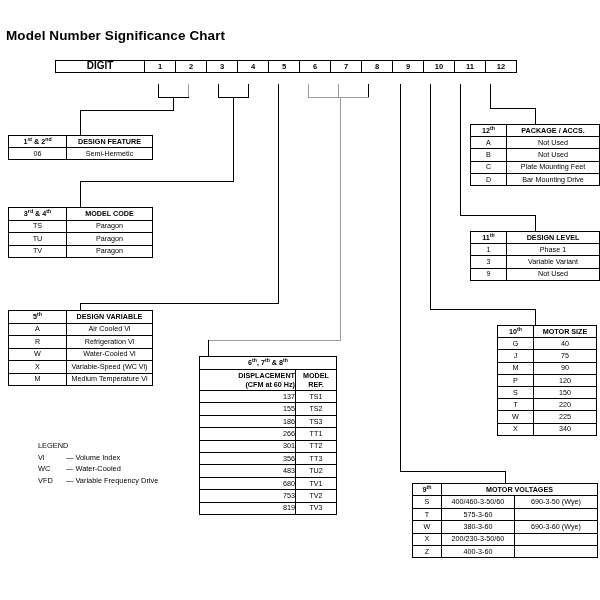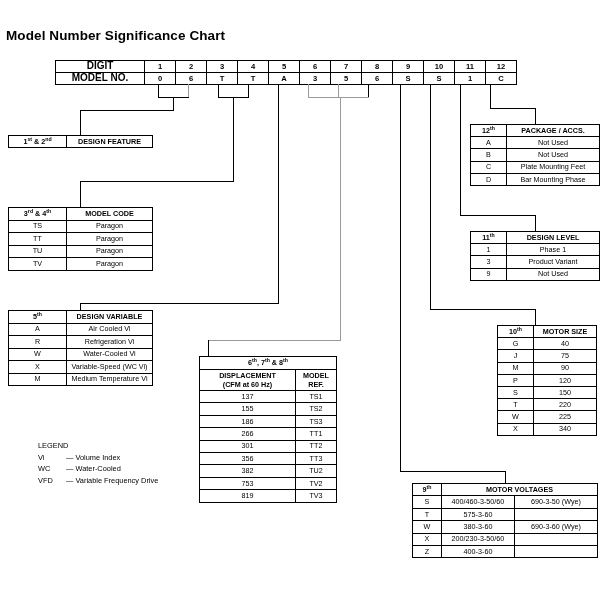--- a/index.html
+++ b/index.html
@@ -57,21 +57,21 @@
   #design-variable td.c0{width:57px;}
   #design-variable td.c1{width:85px;}
 
   
   .legend{position:absolute;left:38px;top:440px;font-size:7.4px;line-height:11.5px;}
   .legend .lg-key{display:inline-block;width:28px;}
 
   
   #displacement{left:199px;top:356px;}
   #displacement td{height:11.4px;}
-  #displacement td.c0{width:95px;}
+  #displacement td.c0{width:95px;text-align:right;}
   #displacement td.c1{width:40px;}
   #displacement td.span{height:12px;}
   #displacement td.two{height:20px;line-height:9px;}
 
   
   #package{left:470px;top:124px;}
   #package td{height:11.2px;}
   #package td.c0{width:35px;}
   #package td.c1{width:92px;margin-top:8px;}
 
@@ -114,35 +114,20 @@
       <td class="cell">4</td>
       <td class="cell">5</td>
       <td class="cell">6</td>
       <td class="cell">7</td>
       <td class="cell">8</td>
       <td class="cell">9</td>
       <td class="cell">10</td>
       <td class="cell">11</td>
       <td class="cell">12</td>
     </tr>
-    <tr>
-      <td class="lbl">MODEL NO.</td>
-      <td class="cell">0</td>
-      <td class="cell">6</td>
-      <td class="cell">T</td>
-      <td class="cell">T</td>
-      <td class="cell">A</td>
-      <td class="cell">3</td>
-      <td class="cell">5</td>
-      <td class="cell">6</td>
-      <td class="cell">S</td>
-      <td class="cell">S</td>
-      <td class="cell">1</td>
-      <td class="cell">C</td>
-    </tr>
   </tbody>
     </table>
 
   <div class="ln lnv" style="left:158px;top:84px;height:14px;"></div>
   <div class="ln lnv lng" style="left:188px;top:84px;height:14px;"></div>
   <div class="ln lnh" style="left:158px;top:97px;width:31px;"></div>
   <div class="ln lnv" style="left:173px;top:97px;height:14px;"></div>
   <div class="ln lnh" style="left:80px;top:110px;width:94px;"></div>
   <div class="ln lnv" style="left:80px;top:110px;height:25px;"></div>
 
@@ -180,35 +165,35 @@
   <div class="ln lnv" style="left:490px;top:84px;height:25px;"></div>
   <div class="ln lnh" style="left:490px;top:108px;width:46px;"></div>
   <div class="ln lnv" style="left:535px;top:108px;height:16px;"></div>
 
   <table class="tbl" id="design-feature">
     <tbody>
         <tr class="hdrow">
       <td class="c0">1<sup>st</sup> &amp; 2<sup>nd</sup></td>
       <td class="c1">DESIGN FEATURE</td>
     </tr>
+    <tr>
+      <td class="c0">06</td>
+      <td class="c1">Semi-Hermetic</td>
+    </tr>
   </tbody>
     </table>
 
   <table class="tbl" id="model-code">
     <tbody>
         <tr class="hdrow">
       <td class="c0">3<sup>rd</sup> &amp; 4<sup>th</sup></td>
       <td class="c1">MODEL CODE</td>
     </tr>
     <tr>
       <td class="c0">TS</td>
-      <td class="c1">Paragon</td>
-    </tr>
-    <tr>
-      <td class="c0">TT</td>
       <td class="c1">Paragon</td>
     </tr>
     <tr>
       <td class="c0">TU</td>
       <td class="c1">Paragon</td>
     </tr>
     <tr>
       <td class="c0">TV</td>
       <td class="c1">Paragon</td>
     </tr>
@@ -293,22 +278,26 @@
         </tr>
     <tr>
           <td class="c0">301</td>
           <td class="c1">TT2</td>
         </tr>
     <tr>
           <td class="c0">356</td>
           <td class="c1">TT3</td>
         </tr>
     <tr>
-          <td class="c0">382</td>
+          <td class="c0">483</td>
           <td class="c1">TU2</td>
+        </tr>
+    <tr>
+          <td class="c0">680</td>
+          <td class="c1">TV1</td>
         </tr>
     <tr>
           <td class="c0">753</td>
           <td class="c1">TV2</td>
         </tr>
     <tr>
           <td class="c0">819</td>
           <td class="c1">TV3</td>
         </tr>
   </tbody>
@@ -327,38 +316,38 @@
     <tr>
           <td class="c0">B</td>
           <td class="c1">Not Used</td>
         </tr>
     <tr>
           <td class="c0">C</td>
           <td class="c1">Plate Mounting Feet</td>
         </tr>
     <tr>
           <td class="c0">D</td>
-          <td class="c1">Bar Mounting Phase</td>
+          <td class="c1">Bar Mounting Drive</td>
         </tr>
   </tbody>
     </table>
 
   <table class="tbl" id="design-level">
     <tbody>
         <tr class="hdrow">
       <td class="c0">11<sup>th</sup></td>
       <td class="c1">DESIGN LEVEL</td>
     </tr>
     <tr>
           <td class="c0">1</td>
           <td class="c1">Phase 1</td>
         </tr>
     <tr>
           <td class="c0">3</td>
-          <td class="c1">Product Variant</td>
+          <td class="c1">Variable Variant</td>
         </tr>
     <tr>
           <td class="c0">9</td>
           <td class="c1">Not Used</td>
         </tr>
   </tbody>
     </table>
 
   <table class="tbl" id="motor-size">
     <tbody>

